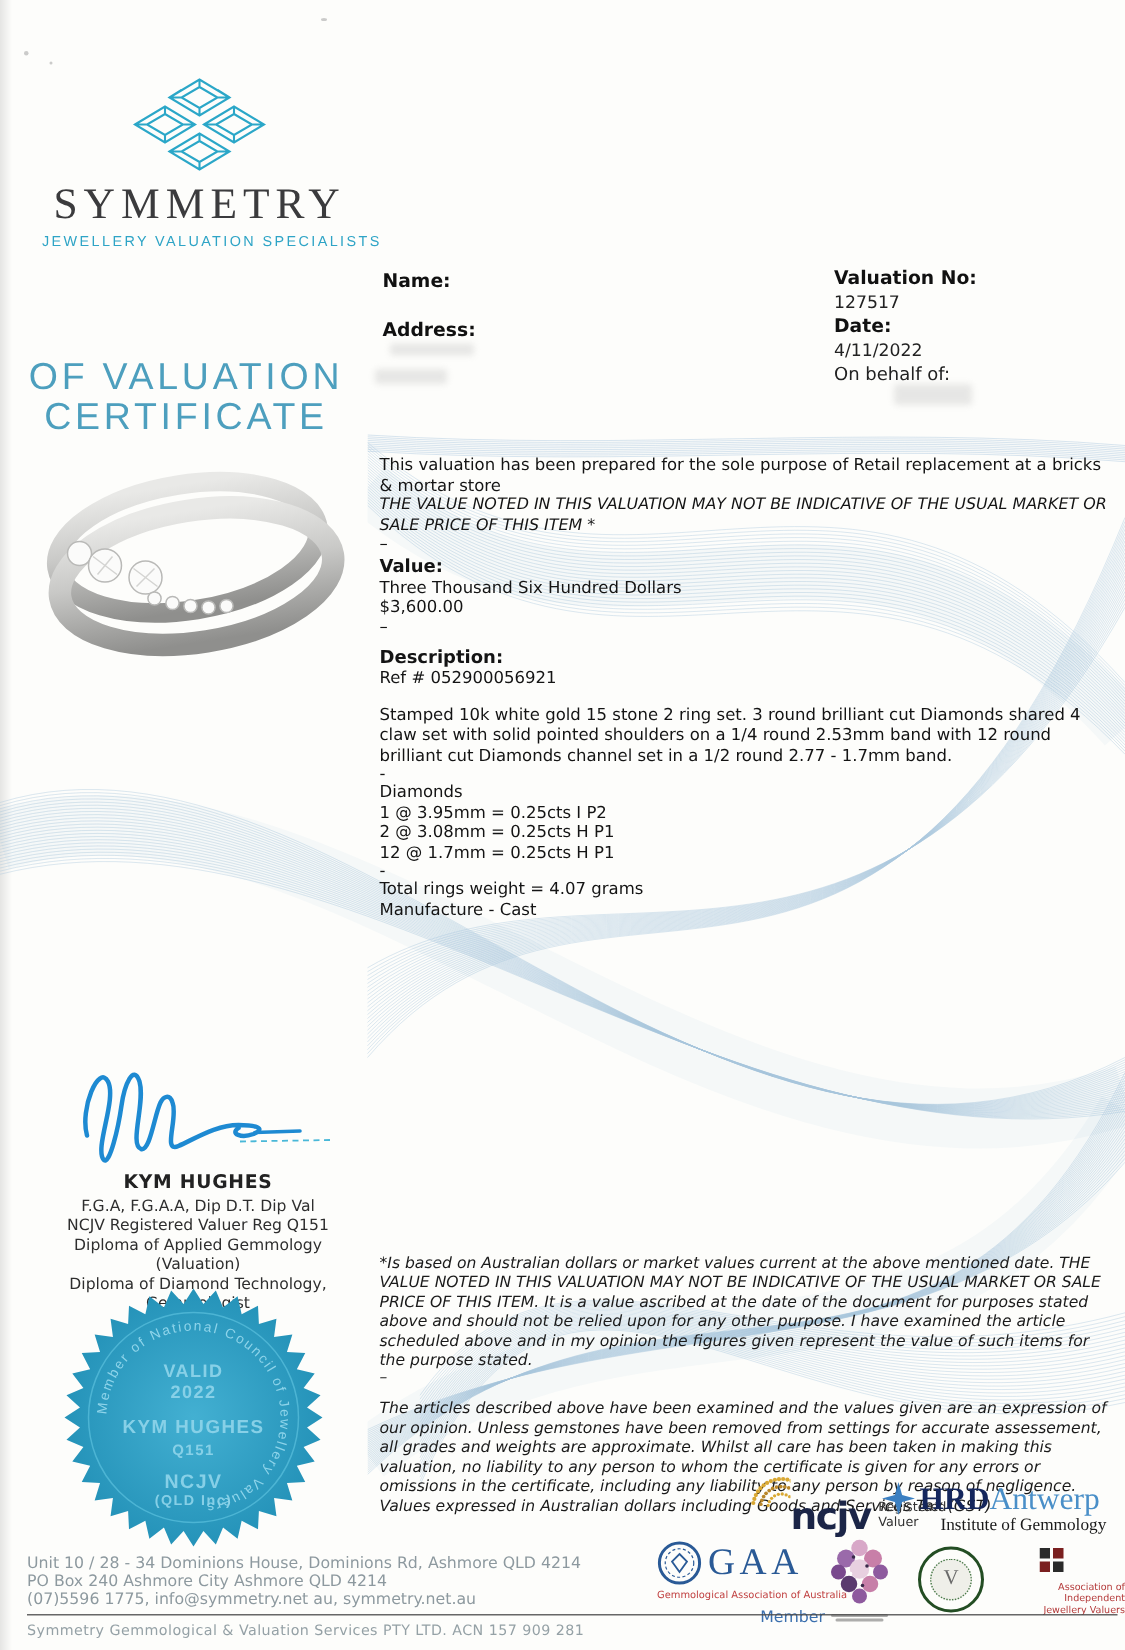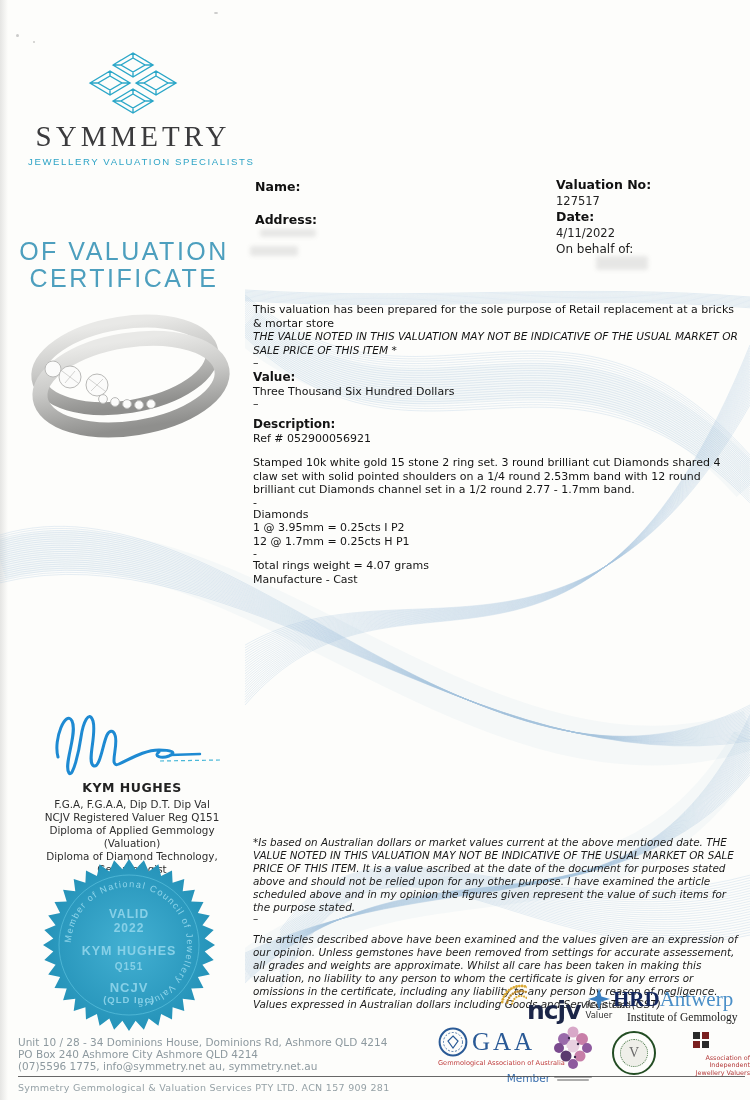--- a/index.html
+++ b/index.html
@@ -306,28 +306,30 @@
   <div class="abs val" style="left:556px;top:226px;">4/11/2022</div>
   <div class="abs val" style="left:556px;top:242px;font-size:12px;">On behalf of:</div>
   <div class="redact" style="left:596px;top:256px;width:52px;height:14px;"></div>
 
   <section class="abs body-text">
     <div>This valuation has been prepared for the sole purpose of Retail replacement at a bricks &amp; mortar store</div>
     <div class="it">THE VALUE NOTED IN THIS VALUATION MAY NOT BE INDICATIVE OF THE USUAL MARKET OR SALE PRICE OF THIS ITEM *</div>
     <div class="dash">–</div>
     <div class="h">Value:</div>
     <div>Three Thousand Six Hundred Dollars</div>
+    <div>$3,600.00</div>
     <div class="dash">–</div>
     <div class="h2">Description:</div>
     <div>Ref # 052900056921</div>
     <div class="gap"></div>
     <div>Stamped 10k white gold 15 stone 2 ring set. 3 round brilliant cut Diamonds shared 4 claw set with solid pointed shoulders on a 1/4 round 2.53mm band with 12 round brilliant cut Diamonds channel set in a 1/2 round 2.77 - 1.7mm band.</div>
     <div class="dash">-</div>
     <div>Diamonds</div>
     <div>1 @ 3.95mm = 0.25cts I P2</div>
+    <div>2 @ 3.08mm = 0.25cts H P1</div>
     <div>12 @ 1.7mm = 0.25cts H P1</div>
     <div class="dash">-</div>
     <div>Total rings weight = 4.07 grams</div>
     <div>Manufacture - Cast</div>
   </section>
 
   <svg class="abs signature" width="185" height="92" viewBox="0 0 185 92">
     <g fill="none" stroke="#1e8ad2" stroke-width="3" stroke-linecap="round">
       <path d="M16,64 C11,46 24,16 30,28 C36,40 21,72 27,80 C31,85 37,58 39,44 C41,30 47,16 51,28 C55,42 44,70 52,73 C58,75 61,50 65,42 C67,38 71,36 73,42 C77,52 66,76 77,71 C90,65 103,57 117,57 C128,57 136,59 127,63 C119,66 111,63 117,59"></path>
       <path d="M128,62 L158,61" stroke-width="2.4"></path>

